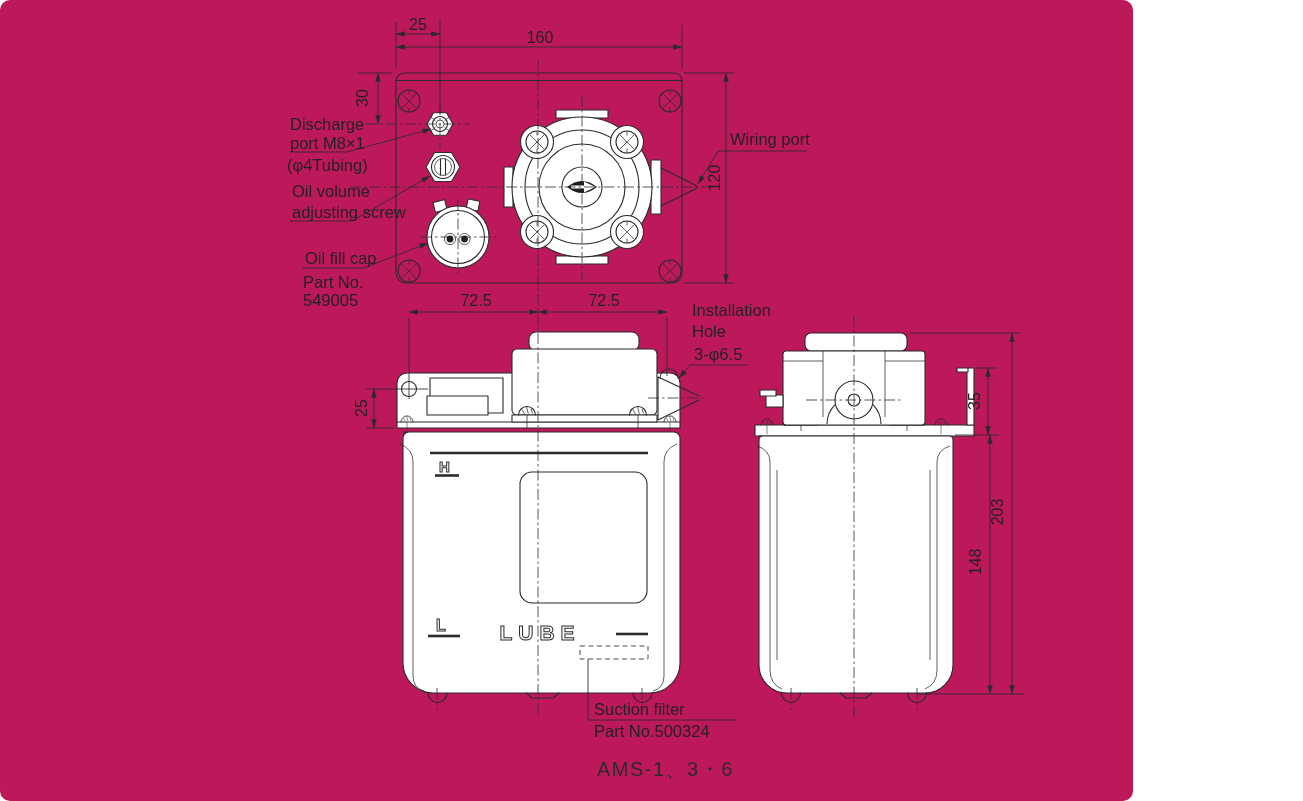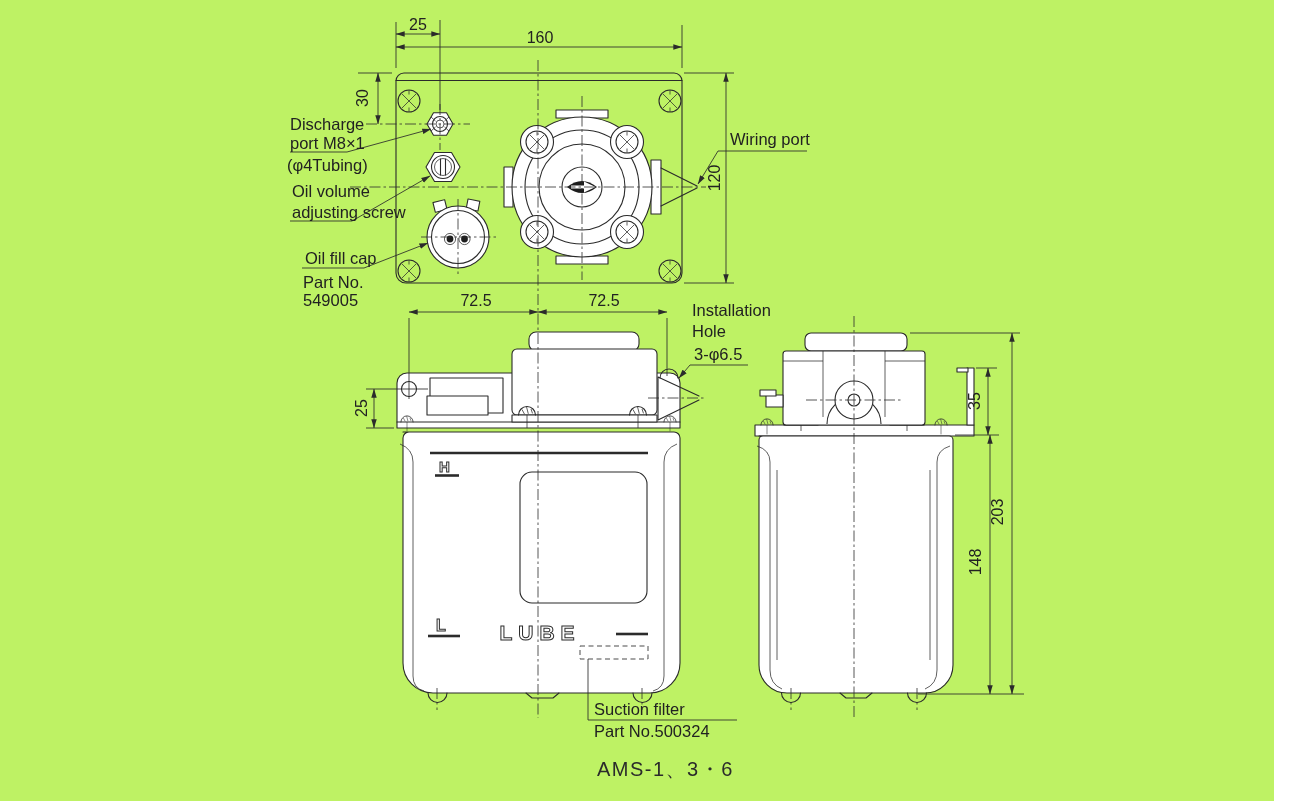--- a/index.html
+++ b/index.html
@@ -1,17 +1,17 @@
 <!DOCTYPE html>
 <html><head>
 <meta charset="utf-8">
 <style>
   html,body{margin:0;padding:0;background:#fff;}
-  #stage{position:relative;width:1274px;height:801px;background:#bef264;overflow:hidden;
-         font-family:"Liberation Sans",sans-serif;}
+  #stage{position:relative;width:1133px;height:801px;background:#be185d;overflow:hidden;
+         font-family:"Liberation Sans",sans-serif;border-radius:10px;}
   svg{position:absolute;top:0;left:0;}
   .s   {stroke:#2b2b2b;fill:none;stroke-width:1.1;stroke-linecap:round;stroke-linejoin:round;}
   .sw  {stroke:#2b2b2b;fill:#ffffff;stroke-width:1.1;stroke-linejoin:round;}
   .thin{stroke:#2b2b2b;fill:none;stroke-width:0.75;}
   .blk {fill:#1d1d1d;stroke:none;}
   .cl  {stroke:#2b2b2b;fill:none;stroke-width:0.8;stroke-dasharray:11 3 2.5 3;}
   .dim {stroke:#2b2b2b;fill:none;stroke-width:0.85;}
   .dash{stroke-dasharray:5 3.5;}
   .thick{stroke:#2b2b2b;stroke-width:2.6;fill:none;}
   .t   {font-size:16px;fill:#222222;}

